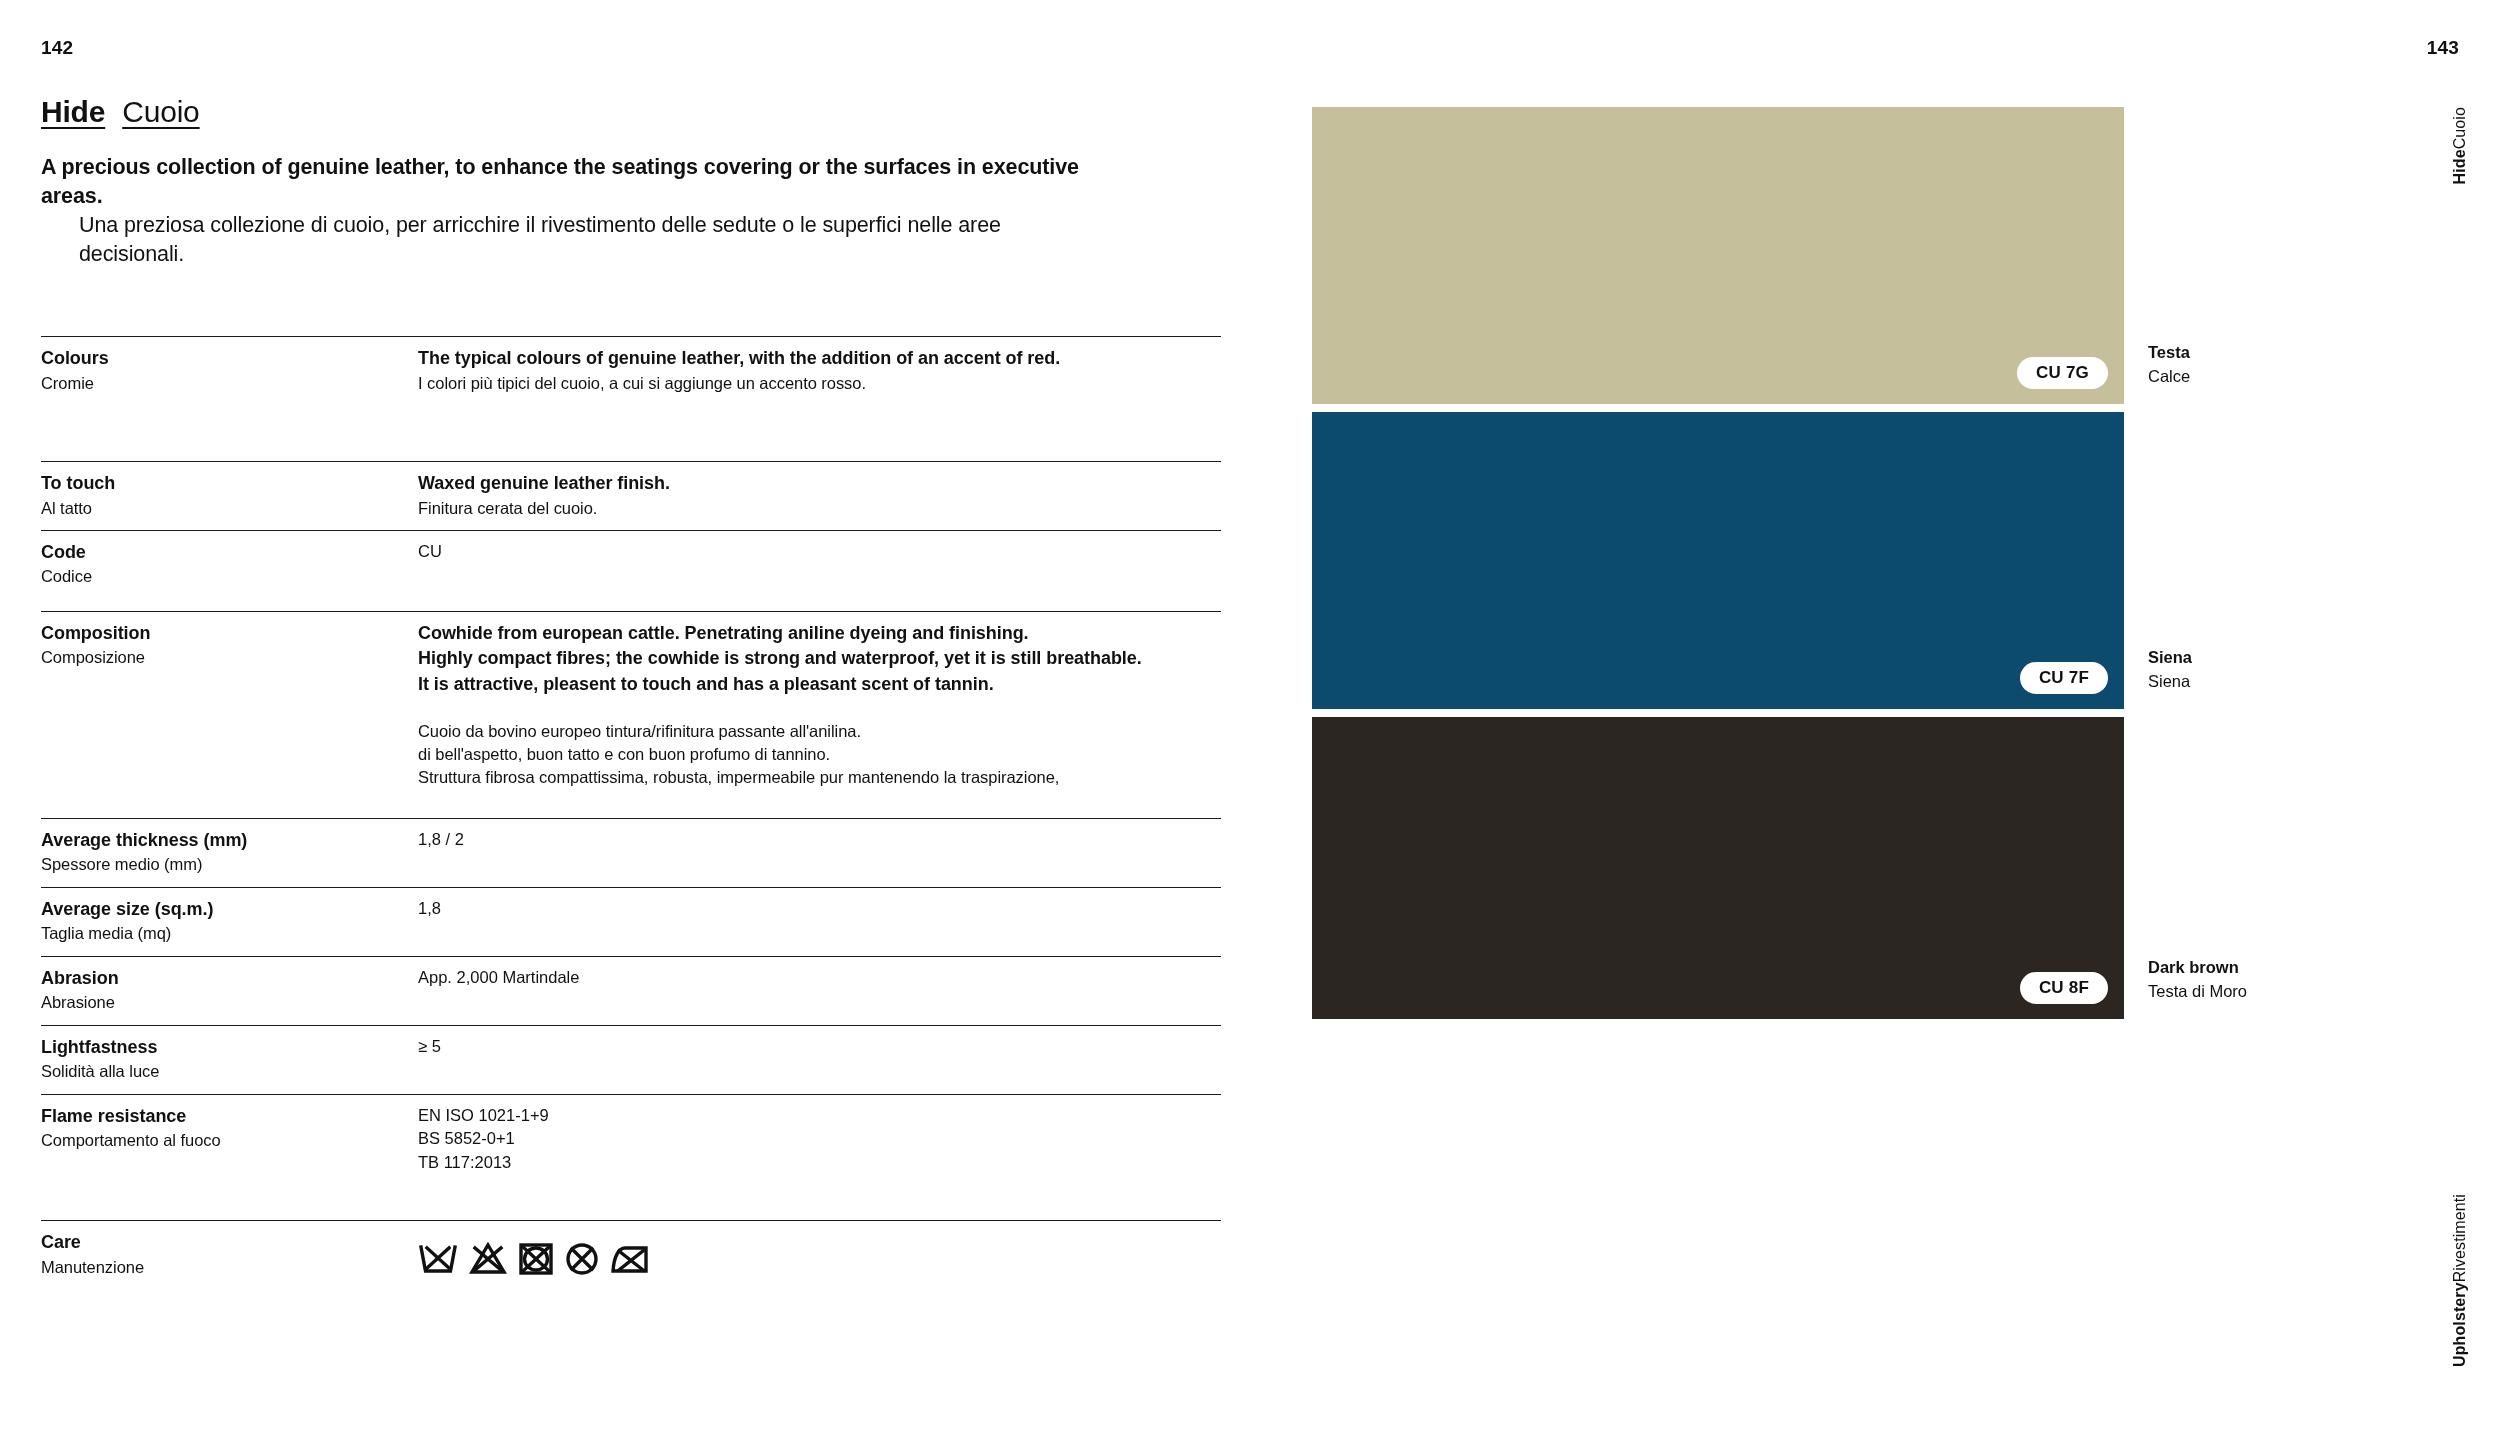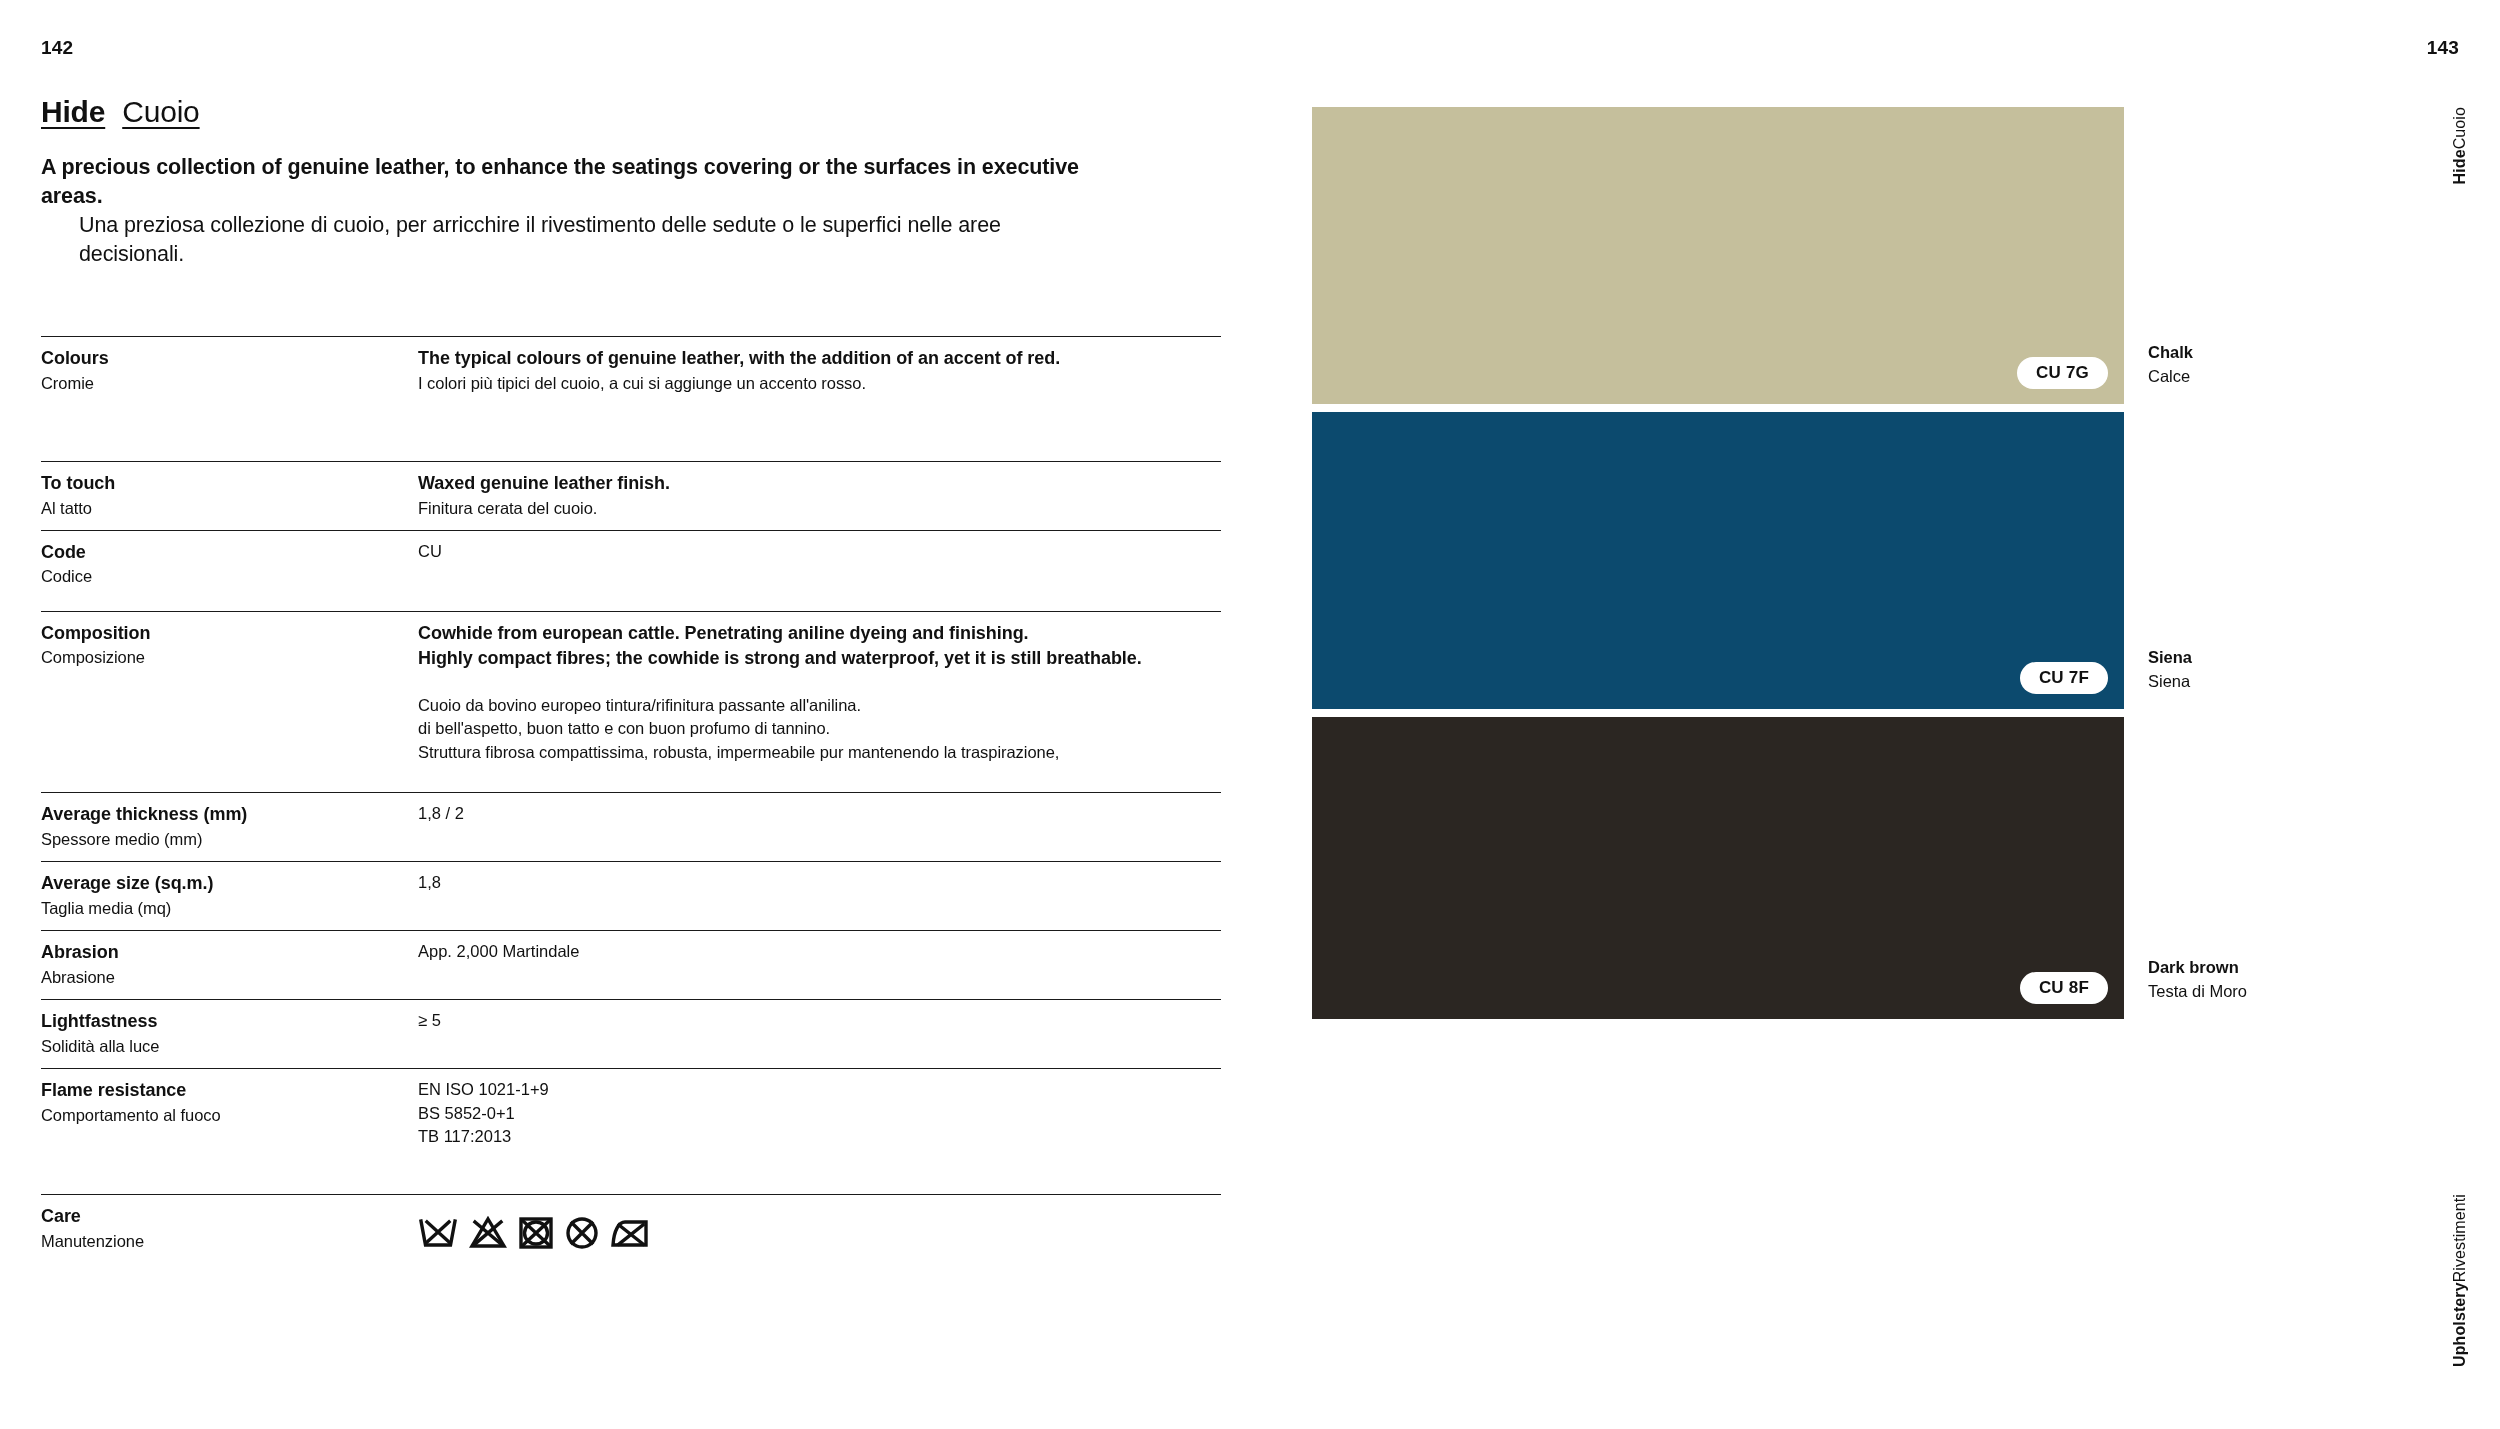--- a/index.html
+++ b/index.html
@@ -241,20 +241,21 @@
       </div>
       <div style="height: 22px;"></div>
       <div class="spec-row">
         <div class="spec-label">
           <div class="en">Composition</div>
           <div class="it">Composizione</div>
         </div>
         <div class="spec-value">
           <div class="en">Cowhide from european cattle.  Penetrating aniline dyeing and finishing.</div>
           <div class="en">Highly compact fibres; the cowhide is strong and waterproof, yet it is still breathable.</div>
+          <div class="en">It is attractive, pleasent to touch and has a pleasant scent of tannin.</div>
           <div style="height: 22px;"></div>
           <div class="it">Cuoio da bovino europeo tintura/rifinitura passante all'anilina.</div>
           <div class="it">di bell'aspetto, buon tatto e con buon profumo di tannino.</div>
           <div class="it">Struttura fibrosa compattissima, robusta, impermeabile pur mantenendo la traspirazione,</div>
         </div>
       </div>
       <div style="height: 28px;"></div>
       <div class="spec-row">
         <div class="spec-label">
           <div class="en">Average thickness (mm)</div>
@@ -350,21 +351,21 @@
       </div>
     </div>
 
   <div class="swatch-col" id="swatch-col">
       <div class="swatch-block">
         <div class="swatch-fill" style="height: 297px; background: rgb(197, 191, 156);">
           <div class="swatch-chip">CU 7G</div>
         </div>
       </div>
       <div class="swatch-names" style="top: 234px;">
-        <div class="en">Chalk</div>
+        <div class="en">Testa</div>
         <div class="it">Calce</div>
       </div>
       <div style="height: 8px;"></div>
       <div class="swatch-block">
         <div class="swatch-fill" style="height: 297px; background: #0c4a6e; padding-left: 47px;">
           <div class="swatch-chip">CU 7F</div>
         </div>
       </div>
       <div class="swatch-names" style="top: 539px;">
         <div class="en">Siena</div>

